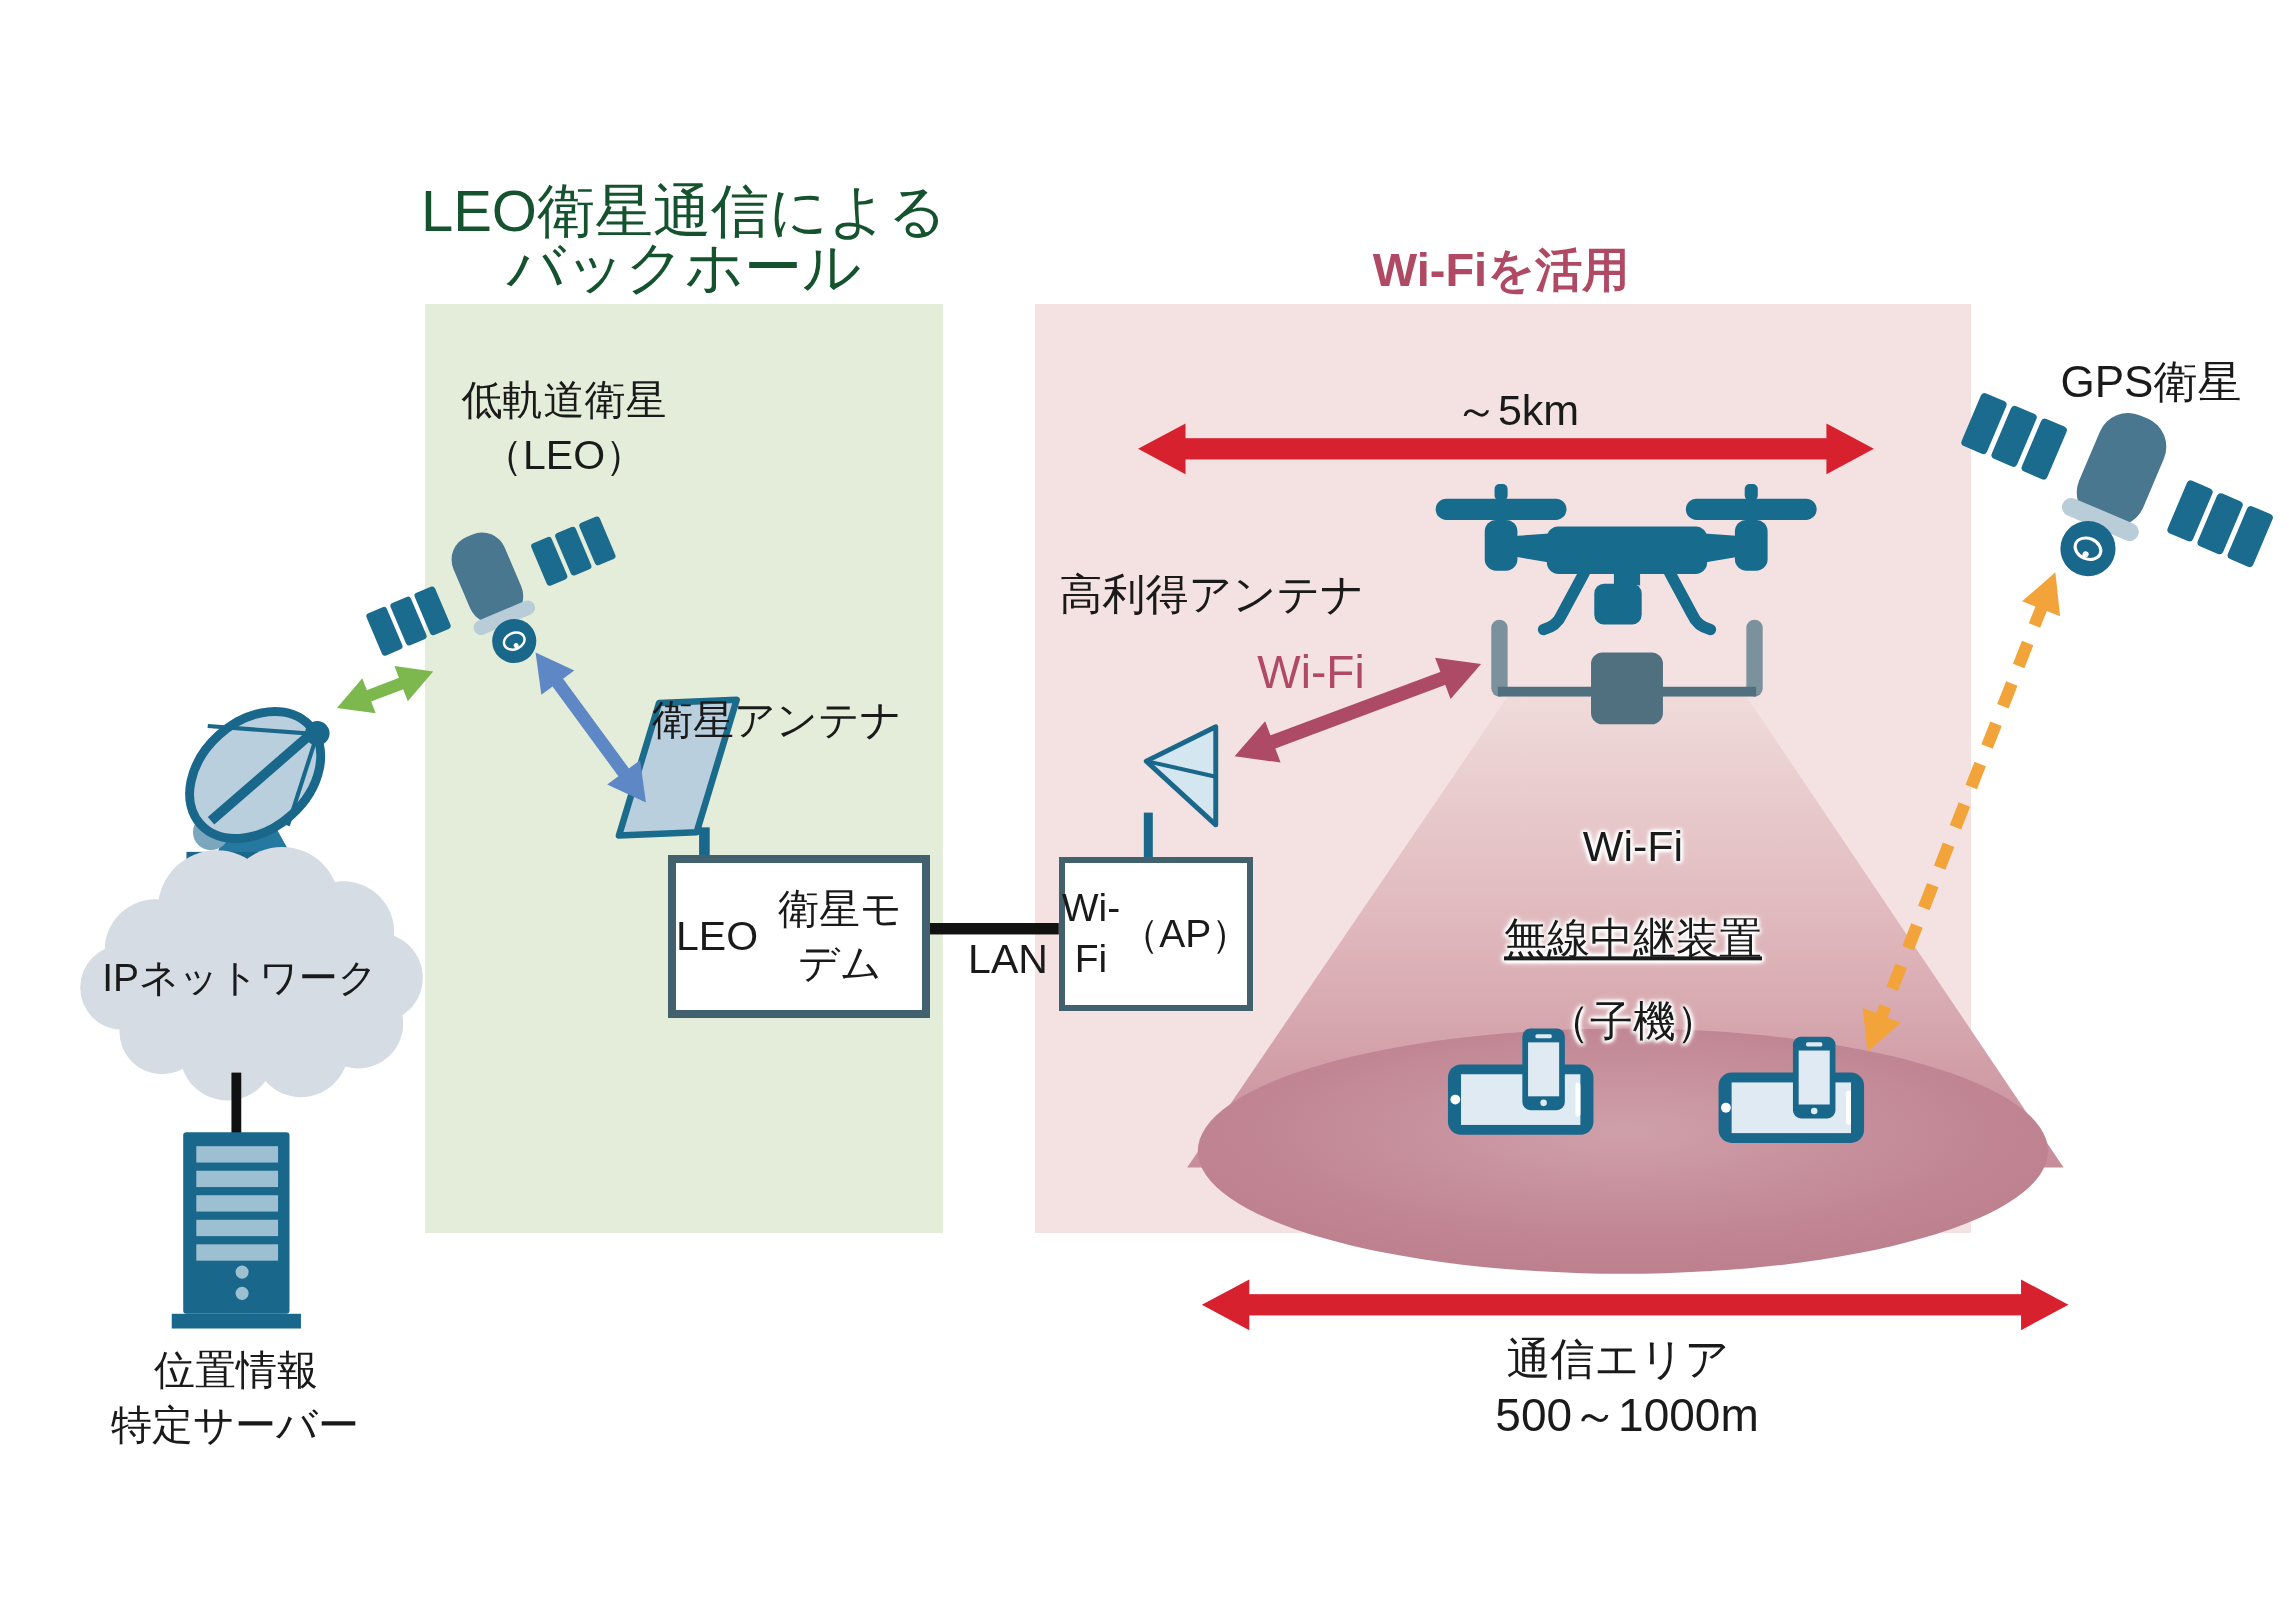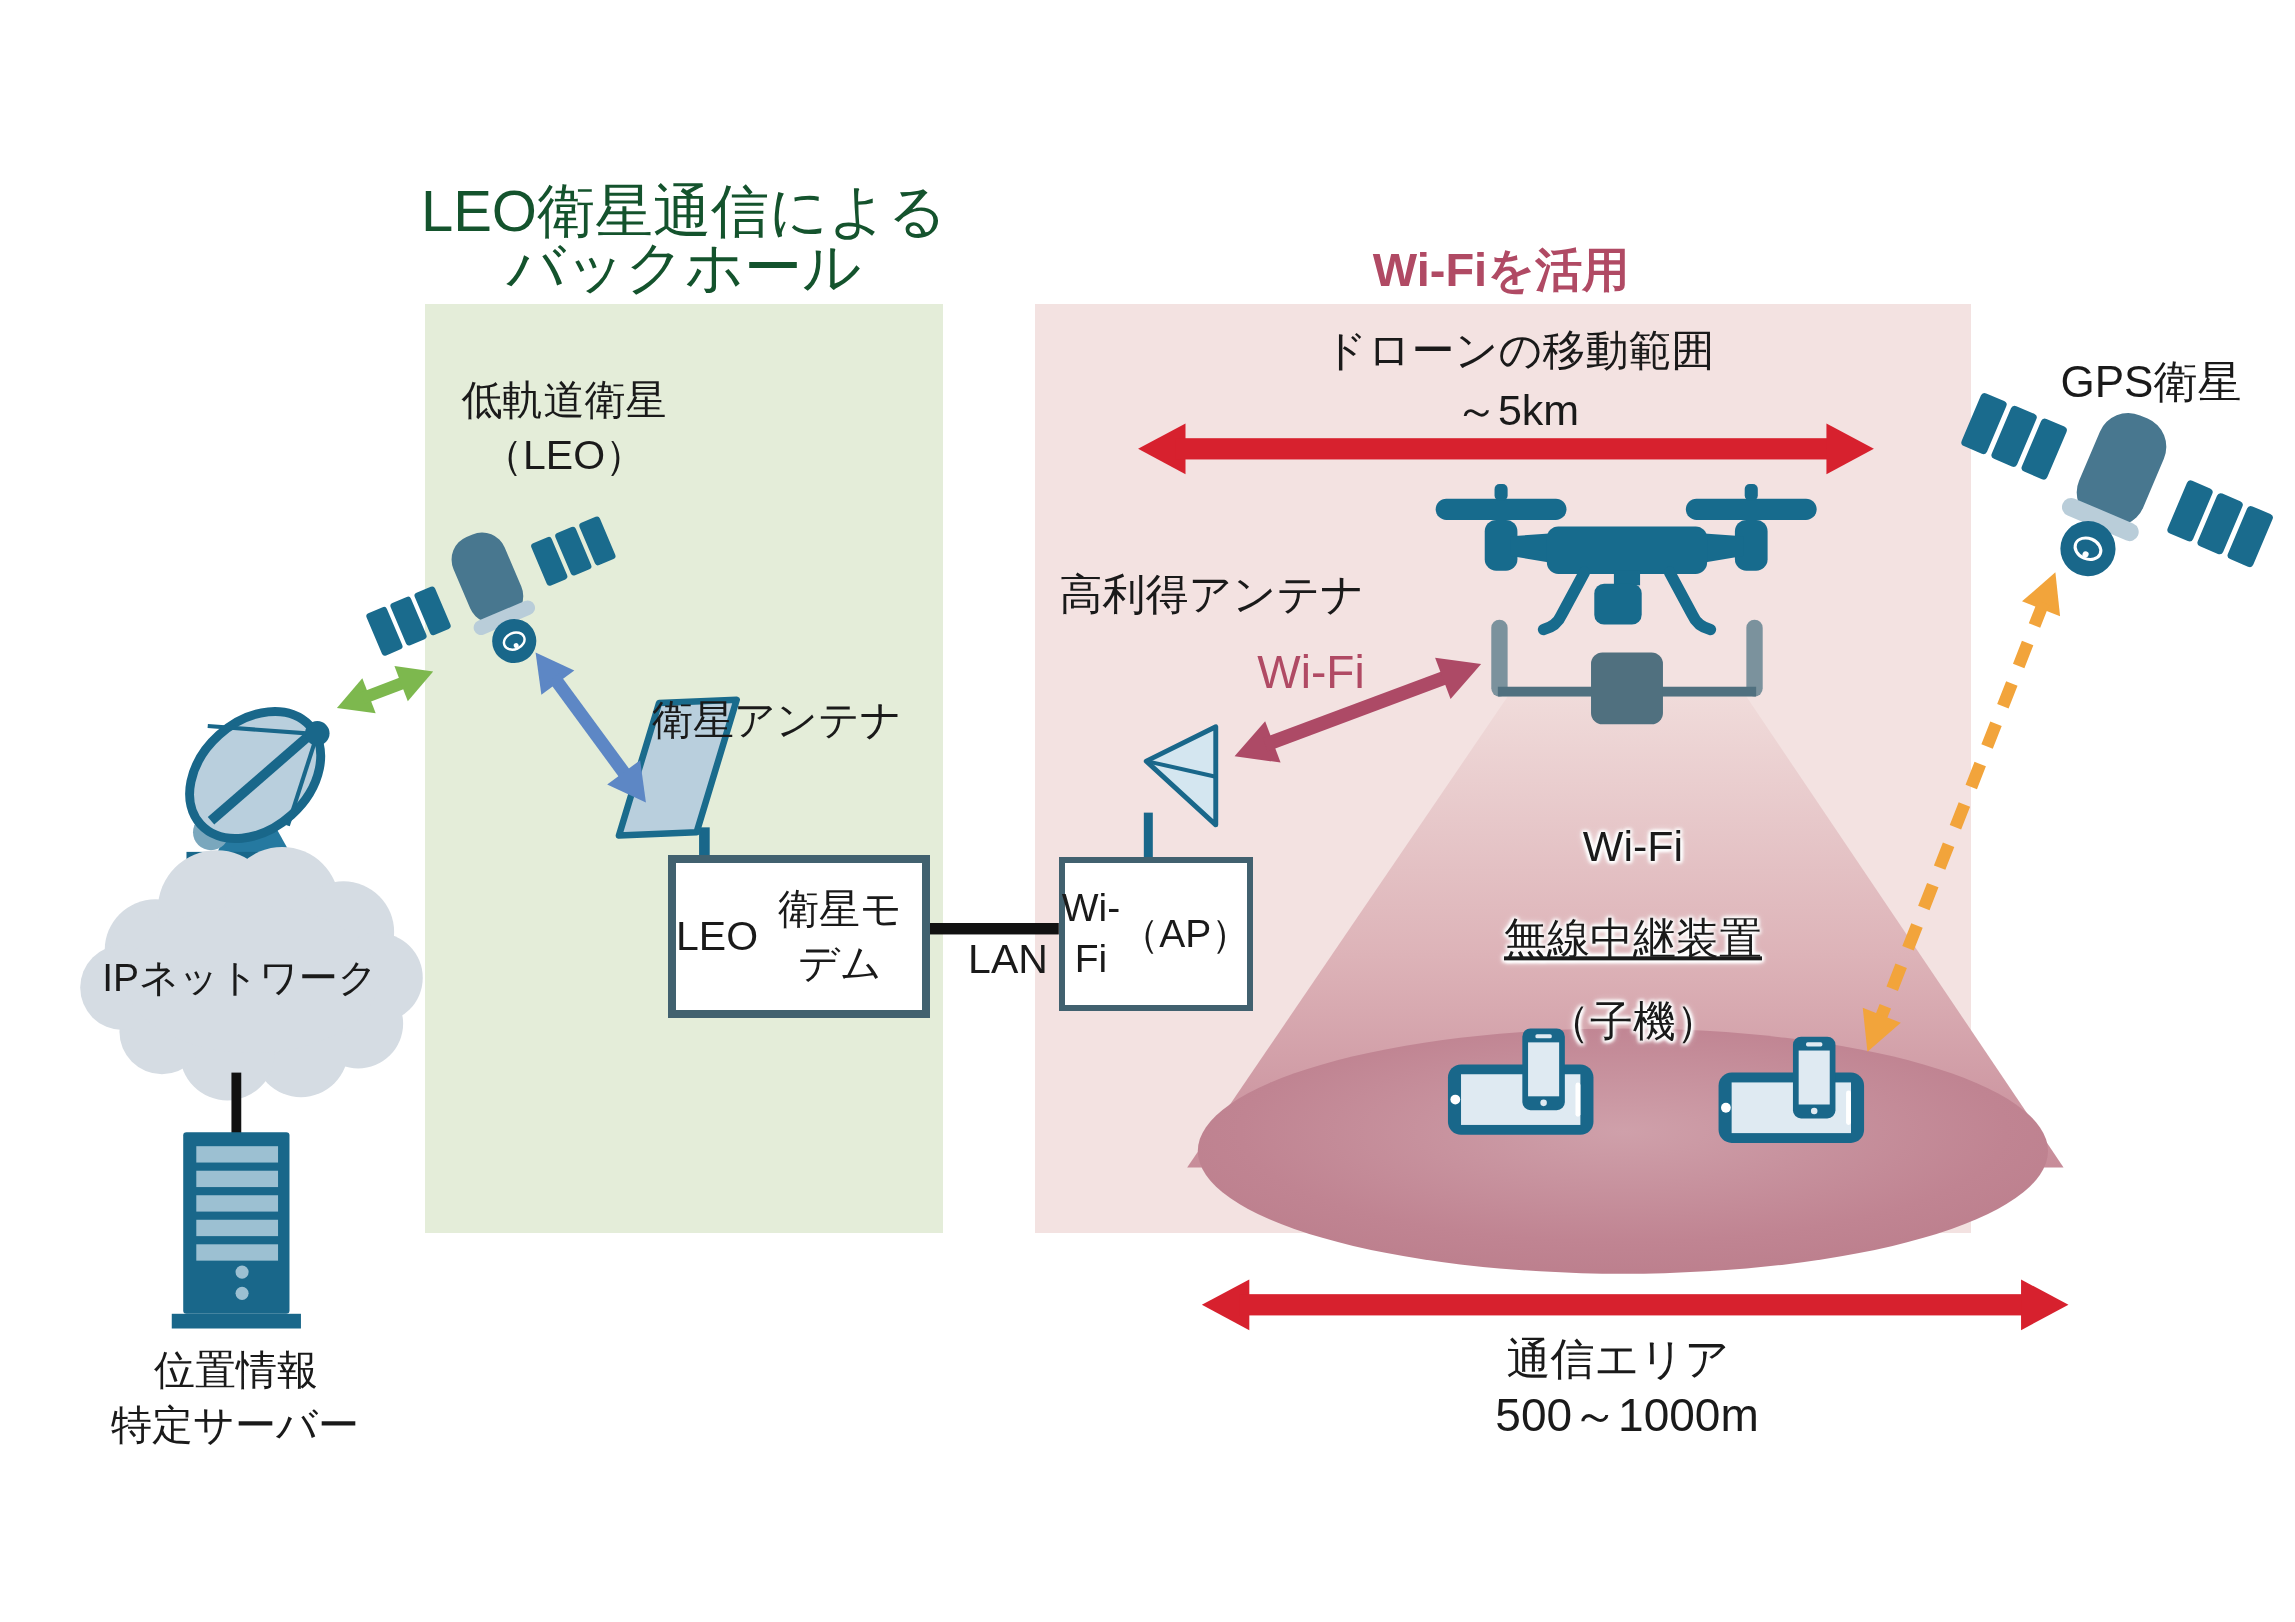--- a/index.html
+++ b/index.html
@@ -238,21 +238,20 @@
   <div class="lbl f48" style="left:240px;top:978px;">IPネットワーク</div>
   <div class="lbl f50" style="left:236px;top:1371px;">位置情報</div>
   <div class="lbl f50" style="left:235px;top:1426px;">特定サーバー</div>
 
   <div class="lbl f50" style="left:564px;top:401px;">低軌道衛星</div>
   <div class="lbl f50" style="left:564px;top:456px;">（LEO）</div>
   <div class="lbl f50" style="left:777px;top:721px;">衛星アンテナ</div>
 
   <div class="lbl f50" style="left:1008px;top:960px;">LAN</div>
 
-  <div class="lbl f52" style="left:1519px;top:351px;">ドローンの移動範囲</div>
   <div class="lbl f52" style="left:1517px;top:411px;">～5km</div>
   <div class="lbl f52" style="left:1212px;top:595px;">高利得アンテナ</div>
   <div class="lbl wifi-link" style="left:1311px;top:672px;">Wi-Fi</div>
   <div class="lbl f52 halo" style="left:1633px;top:847px;">Wi-Fi</div>
   <div class="lbl f52 halo" style="left:1633px;top:939px;text-decoration:underline;">無線中継装置</div>
   <div class="lbl f52 halo" style="left:1633px;top:1022px;">（子機）</div>
   <div class="lbl f54" style="left:1618px;top:1359px;">通信エリア</div>
   <div class="lbl f56" style="left:1627px;top:1415px;">500～1000m</div>
 
   <div class="lbl f54" style="left:2151px;top:382px;">GPS衛星</div>

